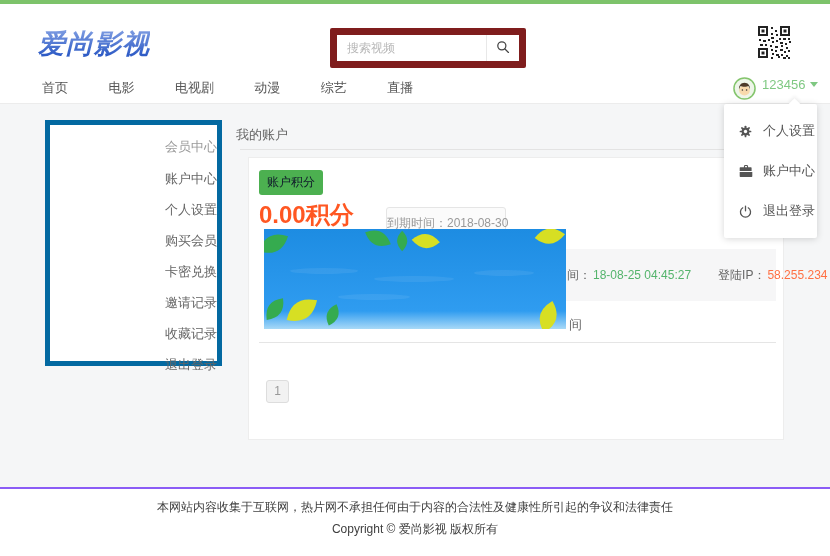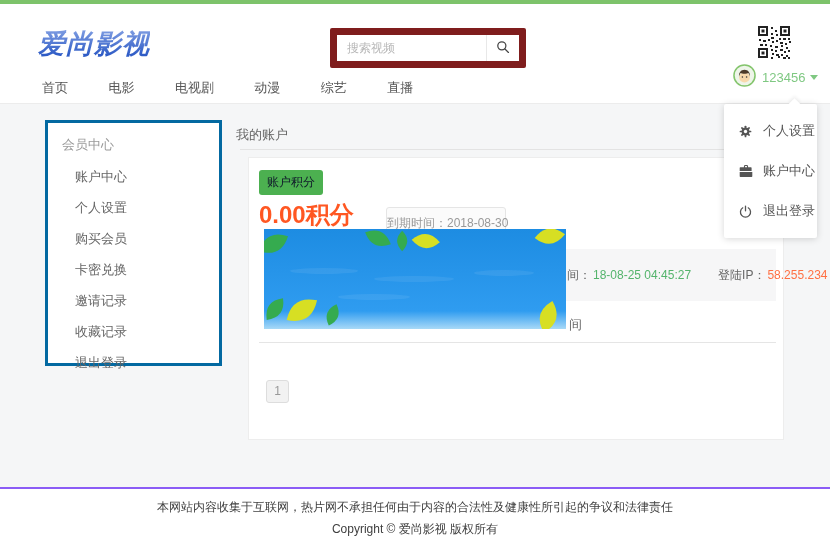--- a/index.html
+++ b/index.html
@@ -18,35 +18,35 @@
     -webkit-text-fill-color:transparent;
   }
   .search{position:absolute;left:330px;top:24px;width:182px;height:26px;border:7px solid #7f1d1d;border-radius:2px;display:flex;background:#fff;}
   .search input{flex:1;min-width:0;border:0;outline:0;padding:0 10px;font-size:12px;color:#333;font-family:"Liberation Sans",sans-serif;background:transparent;}
   .search input::placeholder{color:#b8b8b8;}
   .search-btn{width:33px;border:0;border-left:1px solid #e8e8e8;background:#fff;display:flex;align-items:center;justify-content:center;cursor:pointer;padding:0;}
   .qr{position:absolute;left:755px;top:19px;width:38px;height:38px;}
   .navbar{position:absolute;top:70px;left:0;width:830px;height:33px;background:#fff;border-bottom:1px solid #ececec;}
   .nav-list{list-style:none;margin:0;padding:0 0 0 42px;}
   .nav-list li{display:inline-block;margin-right:36px;padding:9px 0;font-size:13px;color:#555;cursor:pointer;}
-  .user-chip{position:absolute;left:733px;top:64px;height:26px;display:flex;align-items:center;cursor:pointer;z-index:21;}
+  .user-chip{position:absolute;left:733px;top:77px;height:26px;display:flex;align-items:flex-start;cursor:pointer;z-index:21;}
   .username{margin-left:6px;font-size:13px;color:#7fc882;}
   .caret{margin-left:5px;width:0;height:0;border:4px solid transparent;border-top:5px solid #7fc882;margin-top:5px;}
   .dropdown{
     position:absolute;left:724px;top:104px;width:93px;background:#fff;z-index:20;
     box-shadow:0 1px 7px rgba(0,0,0,.16);border-radius:2px;padding:7px 0;
   }
   .dropdown::before{
     content:"";position:absolute;top:-4px;left:66px;width:9px;height:9px;background:#fff;
     transform:rotate(45deg);box-shadow:-2px -2px 3px rgba(0,0,0,.05);
   }
   .menu-item{display:flex;align-items:center;padding:11px 0 11px 15px;font-size:13px;color:#555;cursor:pointer;}
   .menu-item .mi{width:15px;margin-right:9px;display:flex;align-items:center;}
   .content-bg{position:absolute;top:104px;left:0;width:830px;height:383px;background:#f5f6f7;}
-  .sidebar{position:absolute;left:45px;top:16px;width:177px;height:246px;background:#fff;border:3px solid #0369a1;box-sizing:border-box;}
+  .sidebar{position:absolute;left:45px;top:16px;width:177px;height:246px;background:#fff;border:5px solid #0369a1;box-sizing:border-box;text-align:right;}
   .sidebar-title{padding:13px 0 8px 14px;font-size:13px;color:#9a9a9a;}
   .side-item{padding:6px 0 7px 27px;font-size:13px;color:#666;cursor:pointer;}
   .main-title{position:absolute;left:236px;top:22px;font-size:13px;color:#666;}
   .main-title-border{position:absolute;left:240px;top:45px;width:550px;border-bottom:1px solid #e3e3e3;}
   .card{position:absolute;left:248px;top:53px;width:536px;height:283px;background:#fff;border:1px solid #ededed;box-sizing:border-box;}
   .badges{position:absolute;left:10px;top:12px;display:flex;gap:6px;}
   .badge{background:#4cb050;color:#0f172a;font-size:12px;padding:4px 8px;border-radius:3px;white-space:nowrap;}
   .points{position:absolute;left:10px;top:41px;font-size:24px;font-weight:bold;color:#ff5722;white-space:nowrap;}
   .expire-box{position:absolute;left:137px;top:49px;width:118px;height:30px;border:1px solid #e5e5e5;background:#fbfbfb;border-radius:3px;font-size:12px;color:#999;line-height:30px;text-align:center;white-space:nowrap;}
   .info-box{

